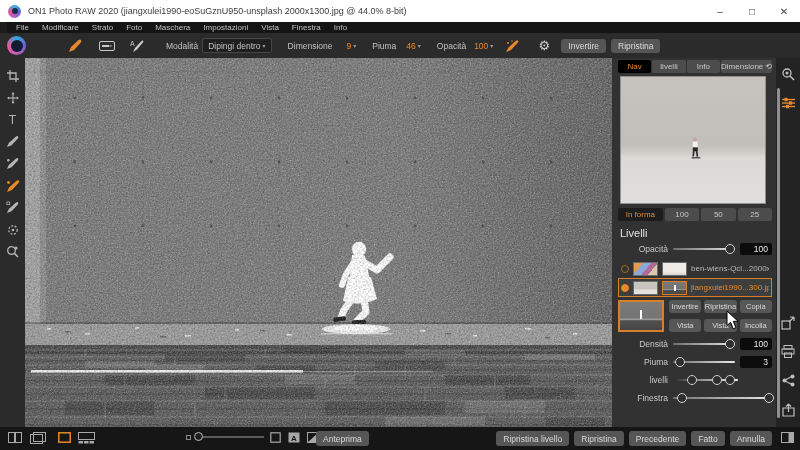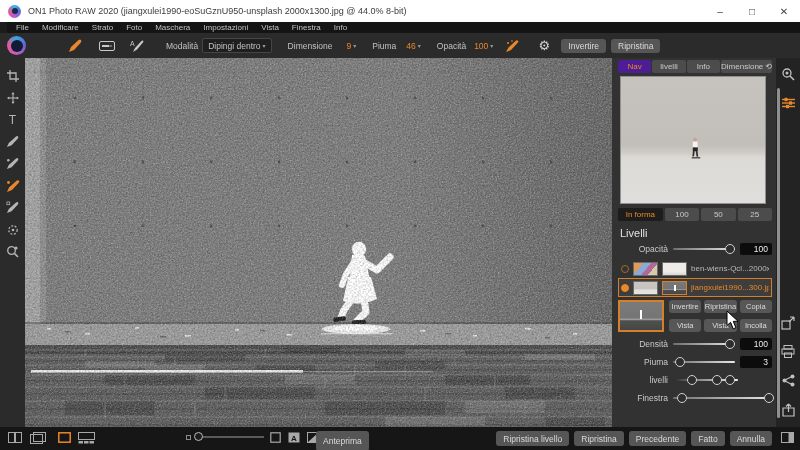--- a/index.html
+++ b/index.html
@@ -41,21 +41,21 @@
 
   
   .canvas{position:absolute;left:25px;top:58px;width:587px;height:369px;background:#1c1c1c;}
   .canvas svg{display:block;}
 
   
   .rightpanel{position:absolute;left:612px;top:58px;width:164px;height:369px;background:#323232;
     padding:2px 4px 0 6px;overflow:hidden;}
   .tabs{display:flex;gap:1px;height:13px;margin-bottom:3px;}
   .tab{flex:1;background:#4c4c4c;color:#c9c9c9;font-size:8px;display:flex;align-items:center;justify-content:center;border-radius:2px;gap:2px;white-space:nowrap;}
-  .tab.active{background:#4c1d95;color:var(--accent);}
+  .tab.active{background:#000000;color:var(--accent);}
   .tab.wide{flex:1.5;}
   .preview{width:146px;height:128px;margin:0 0 4px 2px;border:1px solid #909090;position:relative;
     background:linear-gradient(180deg,#c6c3be 0%,#c2bfba 54%,#cfccc8 60%,#dcdad6 64%,#e0dedc 100%);}
   .preview svg{position:absolute;left:47%;top:48%;}
   .zoomrow{display:flex;gap:2px;height:13px;margin-bottom:6px;}
   .zbtn{flex:1;background:#4c4c4c;color:#c9c9c9;font-size:8px;display:flex;align-items:center;justify-content:center;border-radius:2px;white-space:nowrap;}
   .zbtn.active{background:#1d1d1d;color:var(--accent);}
   .panel-title{font-size:11px;color:#e2e2e2;height:12px;margin:0 0 3px 2px;}
   .lrow{display:flex;align-items:center;gap:5px;height:13px;margin-bottom:5px;}
   .slbl{width:50px;text-align:right;font-size:8.5px;color:#c9c9c9;flex:none;}
@@ -89,21 +89,21 @@
 
   
   .rightrail{position:absolute;left:776px;top:58px;width:24px;height:369px;background:#232323;
     display:flex;flex-direction:column;align-items:center;padding-top:8px;gap:14px;}
   .scrollbar{position:absolute;left:1px;top:30px;width:3px;height:330px;background:#8f8f8f;border-radius:2px;}
   .rr-icon{width:15px;height:15px;display:flex;align-items:center;justify-content:center;color:#c0c0c0;z-index:2;}
 
   
   .bottombar{position:absolute;left:0;top:427px;width:800px;height:23px;background:#161616;}
   .bb-icon{position:absolute;top:5px;display:flex;align-items:center;justify-content:center;color:#a8a8a8;}
-  .anteprima{position:absolute;left:316px;top:4px;height:20px;}
+  .anteprima{position:absolute;left:316px;top:4px;height:15px;}
   .bb-right{position:absolute;right:28px;top:4px;display:flex;gap:5px;}
   .bb-right .btn{height:15px;}
   .gap-before{margin-left:0;}
   .zoom-slider{position:absolute;left:196px;top:9px;width:68px;height:2px;background:#5a5a5a;}
   .zoom-knob{position:absolute;left:-2px;top:-4px;width:9px;height:9px;border-radius:50%;border:1.5px solid #bdbdbd;background:#1d1d1d;}
   .zoom-sq{position:absolute;left:186px;top:8px;width:5px;height:5px;border:1px solid #8a8a8a;}
 
   .cursor{position:absolute;left:726px;top:311px;z-index:20;}
 </style>
 </head>

